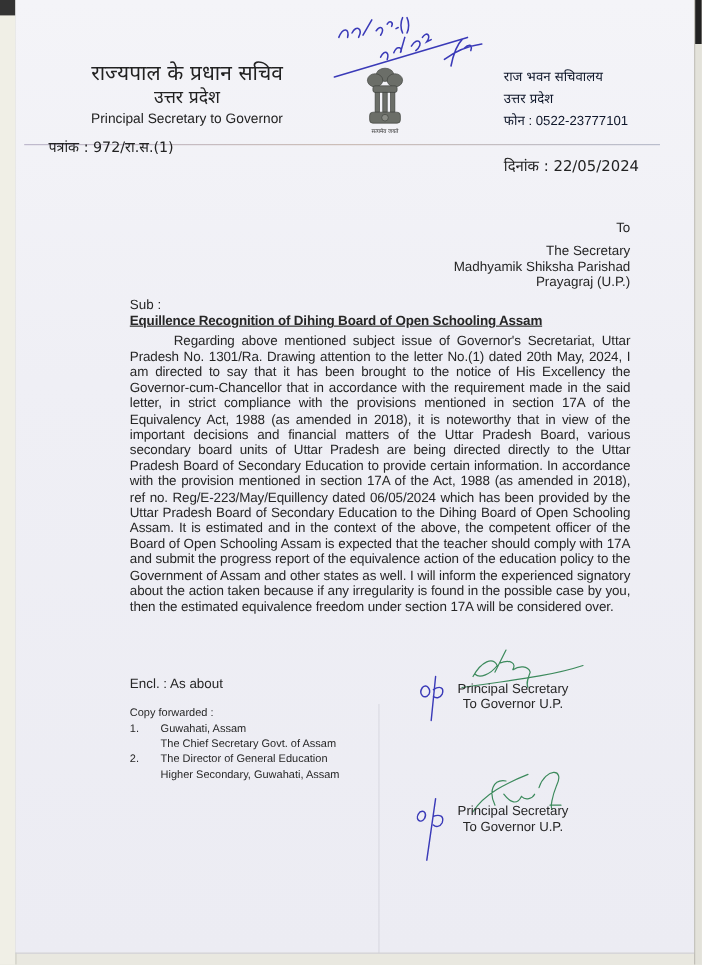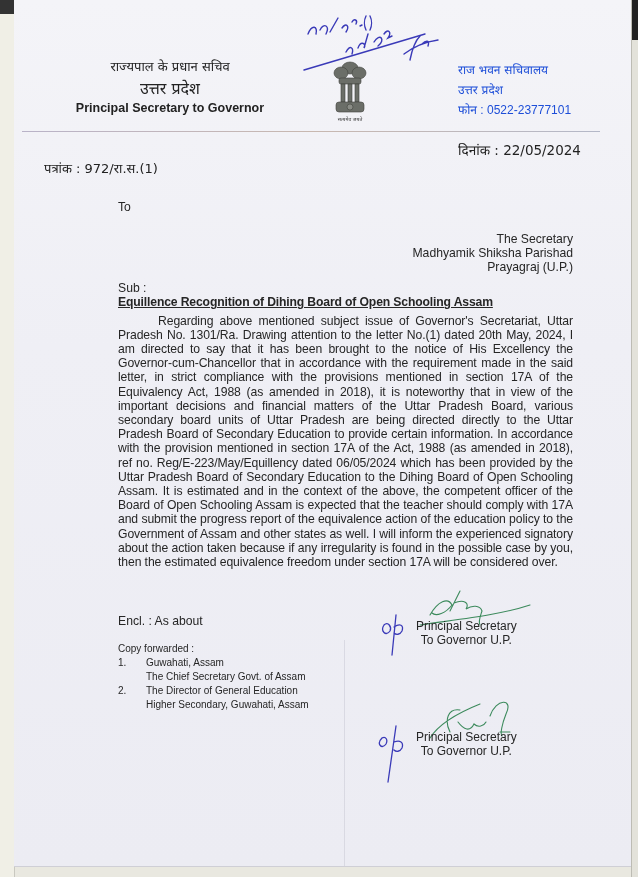--- a/index.html
+++ b/index.html
@@ -13,34 +13,34 @@
     .edge-top-dark { position: absolute; left: 0; top: 0; width: 14px; height: 14px; background: #333; }
     .edge-right { position: absolute; right: 0; top: 0; width: 6px; height: 877px; background: #e3e2da; border-left: 1px solid #bdbcb4; }
     .edge-right-dark { position: absolute; right: 0; top: 0; width: 6px; height: 40px; background: #222; }
     .paper {
       position: absolute; left: 14px; top: 0; width: 617px; height: 866px;
       background: linear-gradient(180deg, #f4f4f8 0%, #efeff5 40%, #ececf3 100%);
       border-bottom: 1px solid #cfcfd6;
     }
     .fold { position: absolute; left: 330px; top: 640px; width: 1px; height: 226px; background: rgba(160,160,175,0.25); }
     .hdr-left { position: absolute; left: 50px; top: 56px; width: 240px; text-align: center; color: #222; }
-    .hdr-left .hi1 { font-family: "DejaVu Sans", sans-serif; font-size: 13px; line-height: 22px; }
+    .hdr-left .hi1 { font-family: "DejaVu Sans", sans-serif; font-size: 19px; line-height: 22px; }
     .hdr-left .hi2 { font-family: "DejaVu Sans", sans-serif; font-size: 16px; line-height: 22px; }
-    .hdr-left .en1 { font-weight: bold; font-size: 12.5px; line-height: 16px; }
+    .hdr-left .en1 { font-weight: normal; font-size: 12.5px; line-height: 16px; }
     .hdr-left .en2 { font-weight: bold; font-size: 12.5px; line-height: 16px; }
     .emblem { position: absolute; left: 322px; top: 58px; width: 56px; height: 70px; }
     .emblem-caption { position: absolute; left: 326px; top: 116px; width: 48px; text-align: center; font-family: "DejaVu Sans", sans-serif; font-size: 5px; color: #333; }
-    .hdr-right { position: absolute; left: 458px; top: 60px; color: #1d4ed8; font-family: "DejaVu Sans", sans-serif; font-size: 12px; line-height: 20px; }
+    .hdr-right { position: absolute; left: 458px; top: 60px; color: #0f172a; font-family: "DejaVu Sans", sans-serif; font-size: 12px; line-height: 20px; }
     .hdr-right .phone { font-family: "Liberation Sans", sans-serif; }
     .rule { position: absolute; left: 22px; top: 131px; width: 578px; height: 1px; background: linear-gradient(90deg, #b9b3c8, #c8b8b0, #b4b8c8); }
-    .ref { position: absolute; left: 44px; top: 159px; font-size: 13px; color: #222; font-family: "DejaVu Sans", sans-serif; }
+    .ref { position: absolute; left: 44px; top: 124px; font-size: 13px; color: #222; font-family: "DejaVu Sans", sans-serif; }
     .date { position: absolute; left: 458px; top: 141px; font-size: 13.5px; color: #222; font-family: "DejaVu Sans", sans-serif; }
     .handnote { position: absolute; left: 300px; top: 4px; width: 170px; height: 64px; }
     .body-text { position: absolute; left: 118px; top: 200px; width: 455px; color: #262626; font-size: 12.2px; line-height: 14.2px; }
-    .to { margin-bottom: 18px; }
+    .to { margin-bottom: 7px; text-align: right; }
     .addr div { line-height: 14px; text-align: right; }
     .sub-line { margin-top: 7px; margin-bottom: 4px; display: flex; flex-direction: column; }
     .sub-label { width: 46px; flex: none; }
     .sub-text { font-weight: bold; text-decoration: underline; letter-spacing: -0.15px; white-space: nowrap; }
     .para { text-align: justify; text-indent: 40px; letter-spacing: -0.1px; }
     .encl { position: absolute; left: 118px; top: 614px; font-size: 12.2px; color: #262626; }
     .copy { position: absolute; left: 118px; top: 642px; font-size: 10px; color: #262626; line-height: 14px; width: 260px; }
     .copy-item { display: flex; }
     .copy-num { width: 28px; flex: none; }
     .sig1 { position: absolute; left: 380px; top: 575px; width: 180px; height: 80px; }

